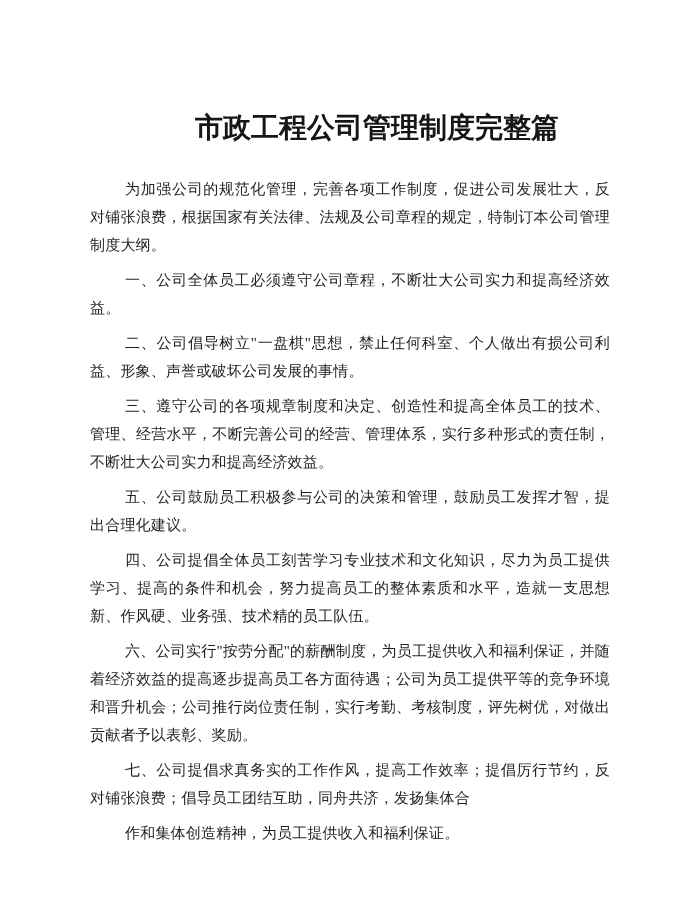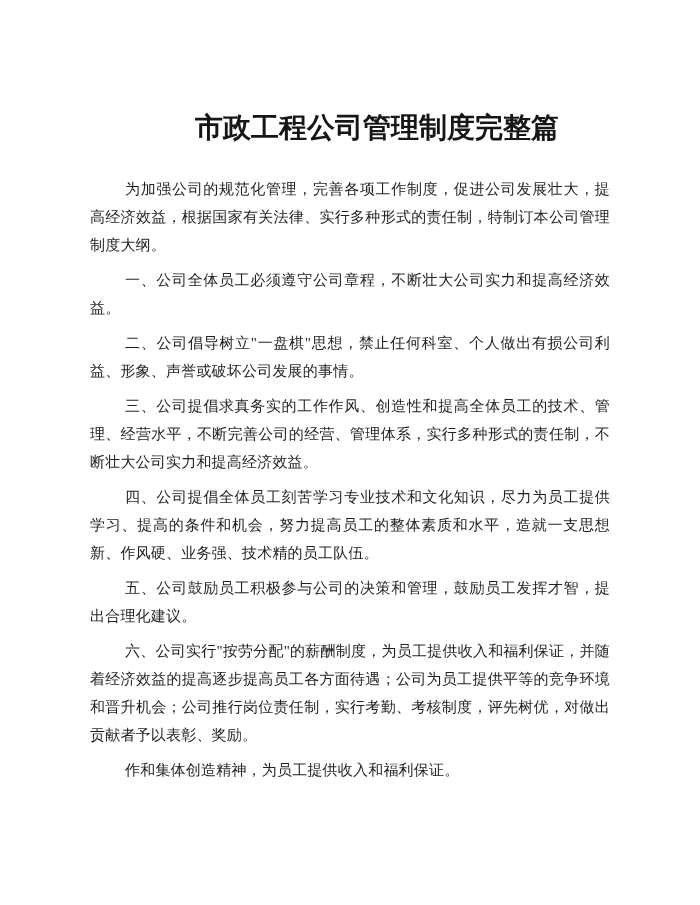--- a/index.html
+++ b/index.html
@@ -40,21 +40,22 @@
     letter-spacing: 0.2px;
     word-break: break-all;
   }
 </style>
 </head>
 <body>
 
 <div class="page">
   <h1 class="doc-title">市政工程公司管理制度完整篇</h1>
 
-  <p class="para">为加强公司的规范化管理，完善各项工作制度，促进公司发展壮大，提高经济效益，根据国家有关法律、实行多种形式的责任制，特制订本公司管理制度大纲。</p>
+  <p class="para">为加强公司的规范化管理，完善各项工作制度，促进公司发展壮大，反对铺张浪费，根据国家有关法律、法规及公司章程的规定，特制订本公司管理制度大纲。</p>
   <p class="para">一、公司全体员工必须遵守公司章程，不断壮大公司实力和提高经济效益。</p>
   <p class="para">二、公司倡导树立"一盘棋"思想，禁止任何科室、个人做出有损公司利益、形象、声誉或破坏公司发展的事情。</p>
-  <p class="para">三、公司提倡求真务实的工作作风、创造性和提高全体员工的技术、管理、经营水平，不断完善公司的经营、管理体系，实行多种形式的责任制，不断壮大公司实力和提高经济效益。</p>
+  <p class="para">三、遵守公司的各项规章制度和决定、创造性和提高全体员工的技术、管理、经营水平，不断完善公司的经营、管理体系，实行多种形式的责任制，不断壮大公司实力和提高经济效益。</p>
+  <p class="para">五、公司鼓励员工积极参与公司的决策和管理，鼓励员工发挥才智，提出合理化建议。</p>
   <p class="para">四、公司提倡全体员工刻苦学习专业技术和文化知识，尽力为员工提供学习、提高的条件和机会，努力提高员工的整体素质和水平，造就一支思想新、作风硬、业务强、技术精的员工队伍。</p>
-  <p class="para">五、公司鼓励员工积极参与公司的决策和管理，鼓励员工发挥才智，提出合理化建议。</p>
   <p class="para">六、公司实行"按劳分配"的薪酬制度，为员工提供收入和福利保证，并随着经济效益的提高逐步提高员工各方面待遇；公司为员工提供平等的竞争环境和晋升机会；公司推行岗位责任制，实行考勤、考核制度，评先树优，对做出贡献者予以表彰、奖励。</p>
+  <p class="para">七、公司提倡求真务实的工作作风，提高工作效率；提倡厉行节约，反对铺张浪费；倡导员工团结互助，同舟共济，发扬集体合</p>
   <p class="para">作和集体创造精神，为员工提供收入和福利保证。</p>
 </div>
 
 </body></html>

